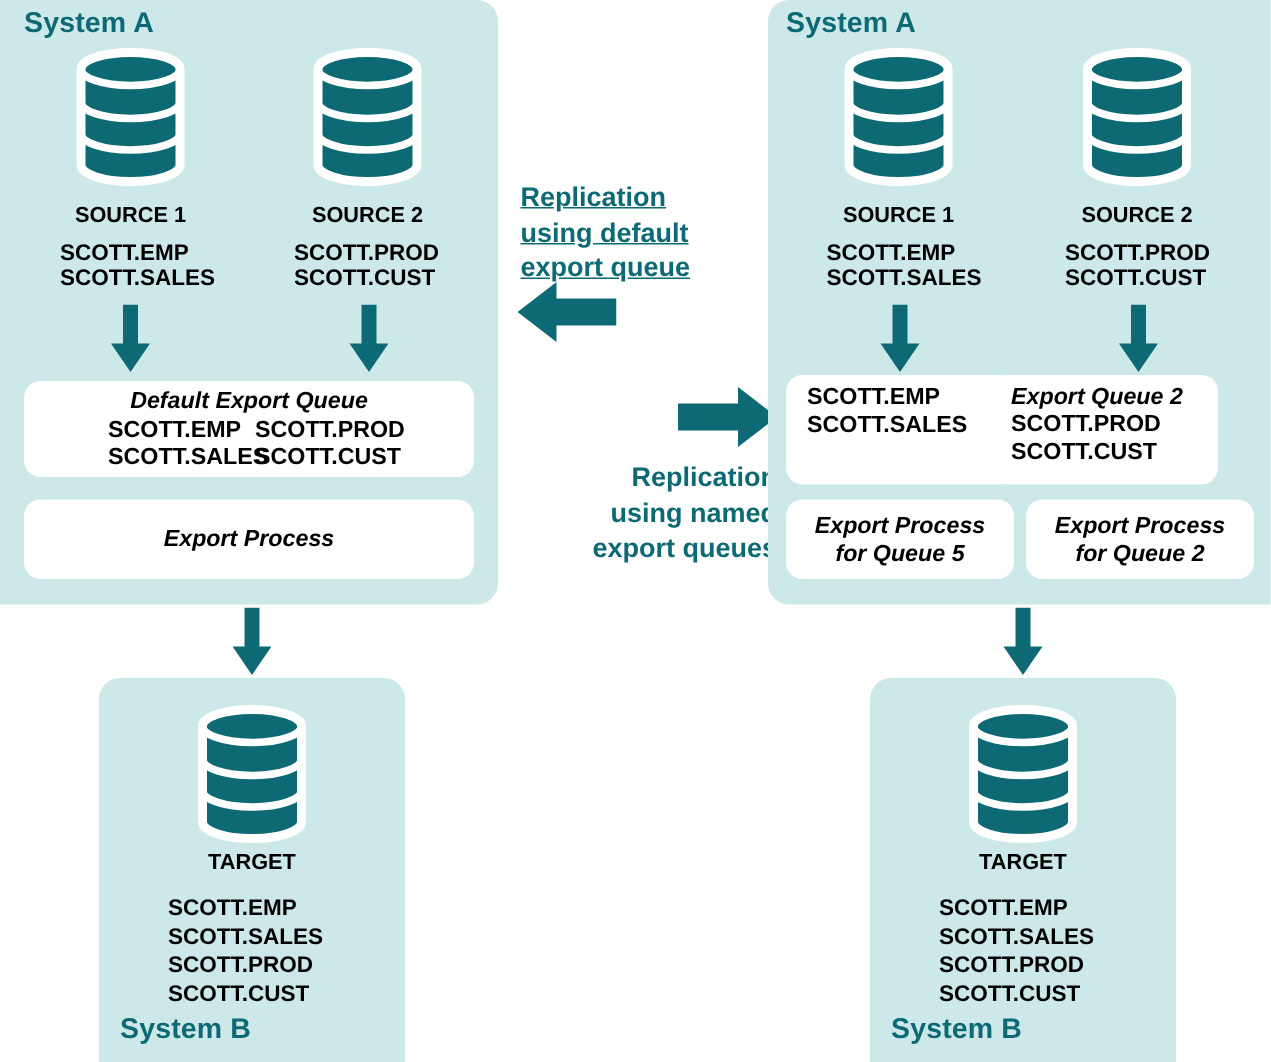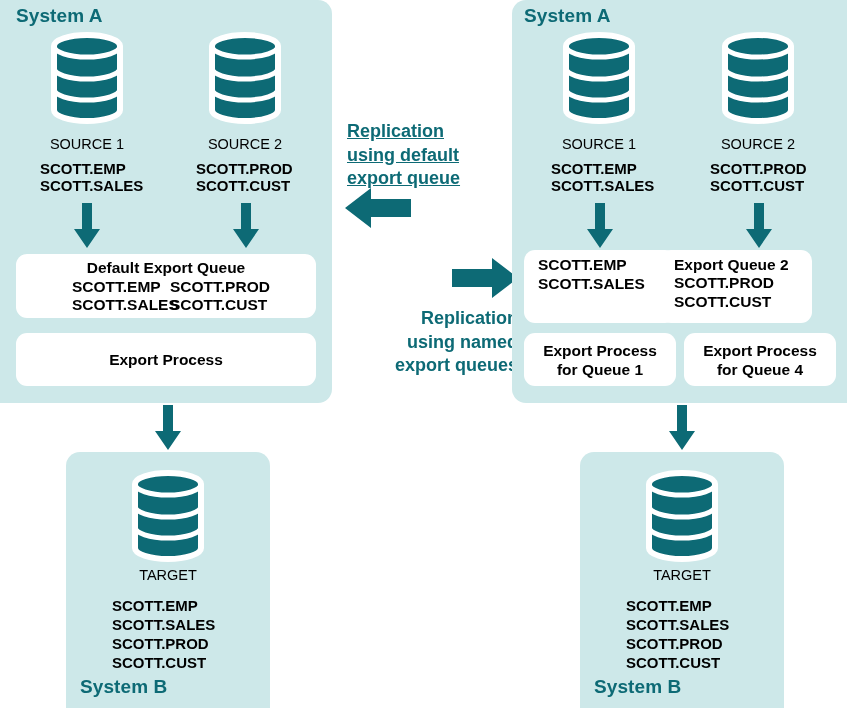--- a/index.html
+++ b/index.html
@@ -59,21 +59,21 @@
   .db-sa-r1 { left: 560px; top: 32px; }
   .db-sa-r2 { left: 719px; top: 32px; }
   .db-tgt-l { left: 129px; top: 470px; }
   .db-tgt-r { left: 643px; top: 470px; }
 
   
   .node-name {
     position: absolute;
     color: #000000;
     font-size: 14.5px;
-    font-weight: normal;
+    font-weight: bold;
     text-align: center;
     white-space: nowrap;
   }
   .node-tables {
     position: absolute;
     color: #000000;
     font-size: 15px;
     font-weight: bold;
     line-height: 17px;
     white-space: nowrap;
@@ -100,20 +100,21 @@
     position: absolute;
     background: #ffffff;
     border-radius: 11px;
     box-sizing: border-box;
     color: #000000;
   }
   .wbox .wtitle {
     font-size: 15.5px;
     font-weight: bold;
     white-space: nowrap;
+    font-style: italic;
   }
   .wbox .wline {
     font-size: 15.5px;
     font-weight: bold;
     white-space: nowrap;
   }
 
   
   .box-default-queue {
     left: 16px; top: 254px; width: 300px; height: 64px;
@@ -343,25 +344,25 @@
 SCOTT.SALES</div>
   </div>
   <div class="wbox box-queue box-q2">
     <div class="wtitle">Export Queue 2</div>
     <div class="wline" style="white-space:pre;">SCOTT.PROD
 SCOTT.CUST</div>
   </div>
 
   <div class="wbox box-process box-p1">
     <div class="wtitle">Export Process</div>
-    <div class="wtitle">for Queue 1</div>
+    <div class="wtitle">for Queue 5</div>
   </div>
   <div class="wbox box-process box-p2">
     <div class="wtitle">Export Process</div>
-    <div class="wtitle">for Queue 4</div>
+    <div class="wtitle">for Queue 2</div>
   </div>
 
   <div class="arrow-down ad-br">
     <svg viewBox="0 0 28 45">
         <path d="M9 0 h10 v26 h8 L14 45 L1 26 h8 z" fill="#0d6a75"></path>
       </svg>
   </div>
 
   <div class="panel panel-b-right"></div>
   <div class="db db-tgt-r">

